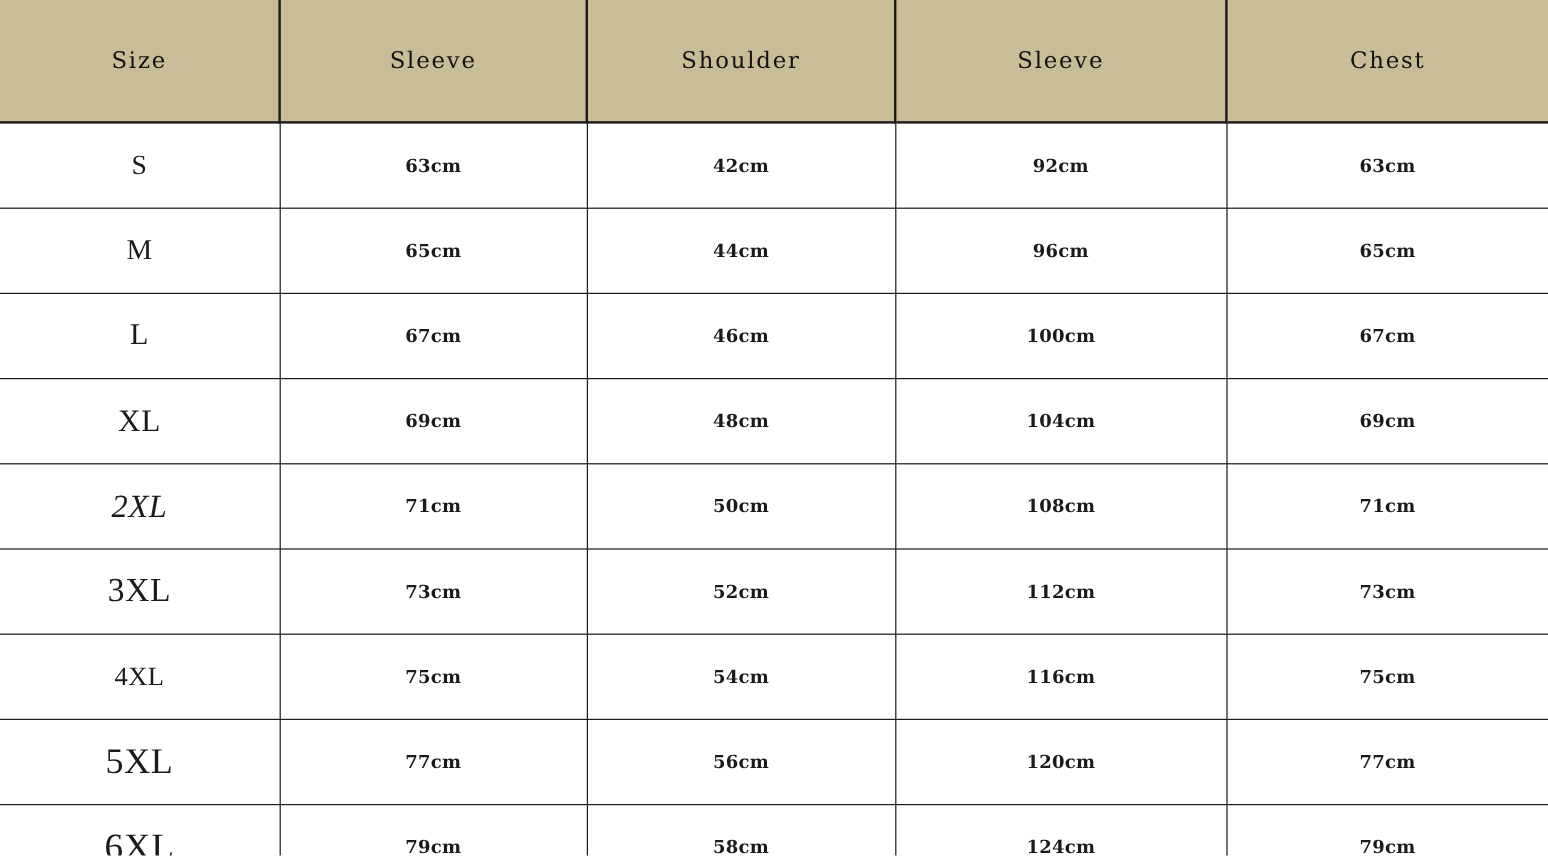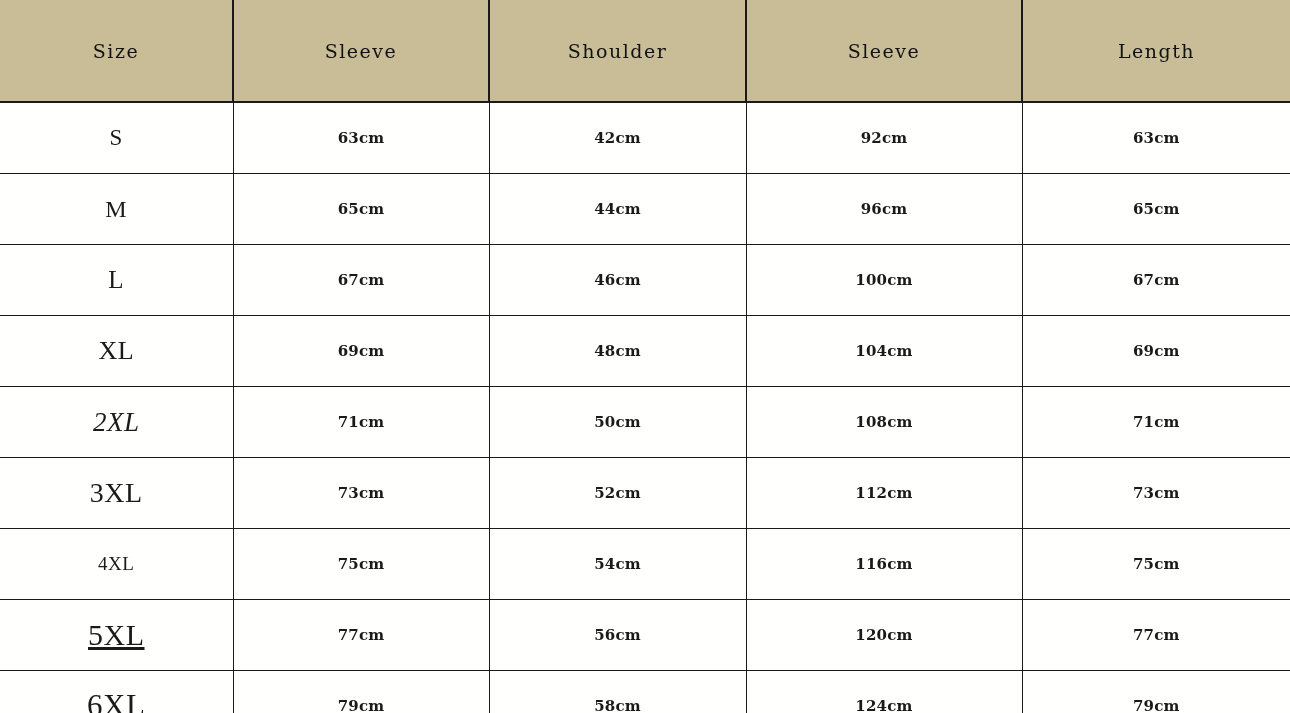--- a/index.html
+++ b/index.html
@@ -62,22 +62,22 @@
   td.size-label {
     font-family: "Liberation Serif", "DejaVu Serif", serif;
     letter-spacing: 0.5px;
   }
   td.size-label.s-0 { font-size: 23px; }
   td.size-label.s-1 { font-size: 24px; }
   td.size-label.s-2 { font-size: 25px; }
   td.size-label.s-3 { font-size: 26px; }
   td.size-label.s-4 { font-size: 27px; font-style: italic; }
   td.size-label.s-5 { font-size: 28px; }
-  td.size-label.s-6 { font-size: 19px; }
-  td.size-label.s-7 { font-size: 30px; text-decoration: underline; }
+  td.size-label.s-6 { font-size: 22px; }
+  td.size-label.s-7 { font-size: 30px; }
   td.size-label.s-8 { font-size: 31px; }
 
   
   td.measure {
     font-family: "DejaVu Serif", "Liberation Serif", serif;
     font-size: 15px;
     letter-spacing: 0.2px;
     font-weight: bold;
   }
 </style>
@@ -91,21 +91,21 @@
     <col class="c-shoulder">
     <col class="c-chest">
     <col class="c-sleeve">
   </colgroup>
   <thead>
     <tr>
       <th>Size</th>
       <th>Sleeve</th>
       <th>Shoulder</th>
       <th>Sleeve</th>
-      <th>Length</th>
+      <th>Chest</th>
     </tr>
   </thead>
   <tbody id="chart-body">
       <tr>
         <td class="size-label s-0">S</td>
         <td class="measure">63cm</td>
         <td class="measure">42cm</td>
         <td class="measure">92cm</td>
         <td class="measure">63cm</td>
       </tr>

